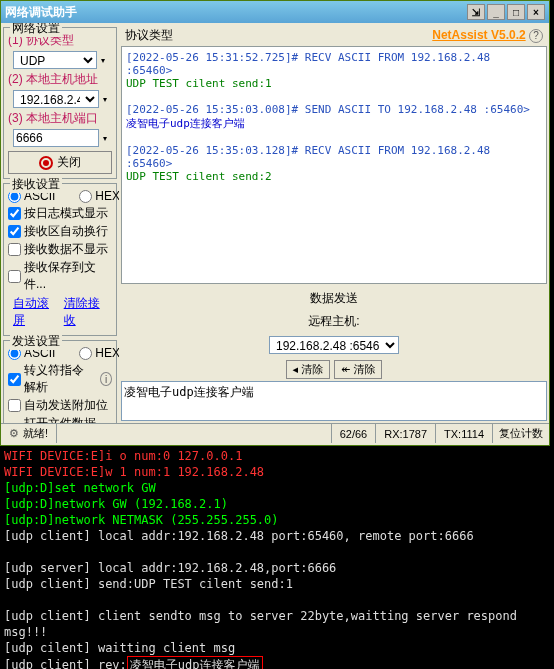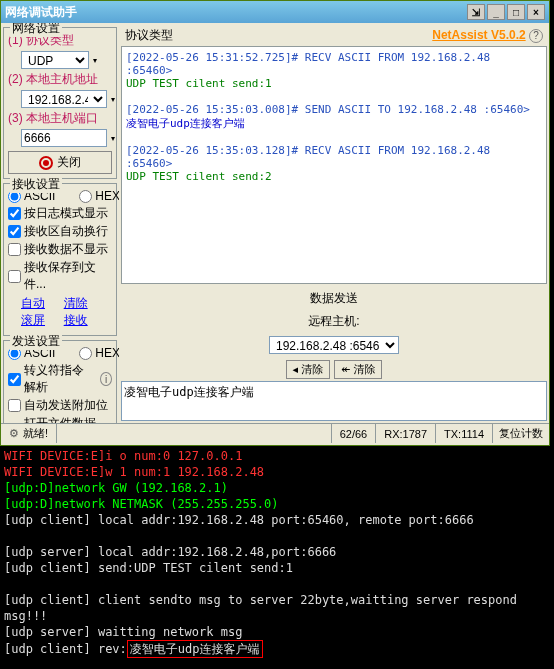--- a/index.html
+++ b/index.html
@@ -7,21 +7,21 @@
 .window { background: #ece9d8; border: 1px solid #4d7c0f; width: 550px; height: 446px; position: relative; }
 .titlebar { background: linear-gradient(to bottom,#7ec8e8,#5aa5d6); height: 22px; display: flex; align-items: center; padding: 0 4px; color: #fff; font-weight: bold; }
 .titlebar .title { flex: 1; text-align: center; }
 .titlebar .wbtns { display: flex; gap: 2px; }
 .titlebar .wbtn { width: 18px; height: 16px; background: #d4d0c8; border: 1px solid #888; display: flex; align-items: center; justify-content: center; font-size: 10px; cursor: pointer; color:#000; }
 .body { display: flex; height: calc(100% - 44px); }
 .leftpane { width: 118px; padding: 2px; display: flex; flex-direction: column; gap: 2px; overflow: hidden; }
 .rightpane { flex: 1; display: flex; flex-direction: column; padding: 2px; }
 .groupbox { border: 1px solid #919b9c; padding: 4px 4px 4px 4px; position: relative; margin-top: 2px; }
 .groupbox > .legend { position: absolute; top: -8px; left: 6px; background: #ece9d8; padding: 0 2px; color: #000; }
-.row { display: flex; align-items: center; gap: 2px; margin: 2px 13px; }
+.row { display: flex; align-items: center; gap: 2px; margin: 2px 5px; }
 select, input[type=text] { border: 1px solid #7f9db9; font-size: 12px; padding: 1px 2px; background: #fff; }
 select { width: 86px; height: 18px; }
 input[type=text] { width: 86px; height: 18px; }
 .btn-close-net { display: flex; align-items: center; justify-content: center; gap: 4px; margin-top: 4px; padding: 2px 8px; border: 1px solid #888; background: #ece9d8; cursor: pointer; }
 .radio-dot { width: 14px; height: 14px; border: 2px solid #c00; border-radius: 50%; display: inline-block; position: relative; }
 .radio-dot::after { content: ""; width: 6px; height: 6px; background: #c00; border-radius: 50%; position: absolute; top: 2px; left: 2px; }
 .check-row { display: flex; align-items: center; gap: 3px; margin: 1px 0; font-size: 12px; }
 .check-row input { margin: 0; }
 .linklike { color: #00f; text-decoration: underline; cursor: pointer; }
 .log-head { display: flex; align-items: center; justify-content: space-between; padding: 2px 4px; }
@@ -188,23 +188,24 @@
     <div class="cell">62/66</div>
     <div class="cell">RX:1787</div>
     <div class="cell">TX:1114</div>
     <div class="reset">复位计数</div>
   </div>
 </div>
 
 <div class="terminal" id="terminal">
     <div class="term-red">WIFI DEVICE:E]i o num:0 127.0.0.1</div>
     <div class="term-red">WIFI DEVICE:E]w 1 num:1 192.168.2.48</div>
+    <div class="term-green">[udp:D]set network GW</div>
     <div class="term-green">[udp:D]network GW (192.168.2.1)</div>
     <div class="term-green">[udp:D]network NETMASK (255.255.255.0)</div>
     <div class="term-white">[udp client] local addr:192.168.2.48 port:65460, remote port:6666</div>
     <div class="term-white">&nbsp;</div>
     <div class="term-white">[udp server] local addr:192.168.2.48,port:6666</div>
     <div class="term-white">[udp client] send:UDP TEST cilent send:1</div>
     <div class="term-white">&nbsp;</div>
     <div class="term-white">[udp client] client sendto msg to server 22byte,waitting server respond msg!!!</div>
-    <div class="term-white">[udp server] waitting network msg</div>
+    <div class="term-white">[udp cilent] waitting client msg</div>
     <div class="term-white">[udp client] rev:<span class="term-box">凌智电子udp连接客户端</span></div>
   </div>
 
 </body></html>

